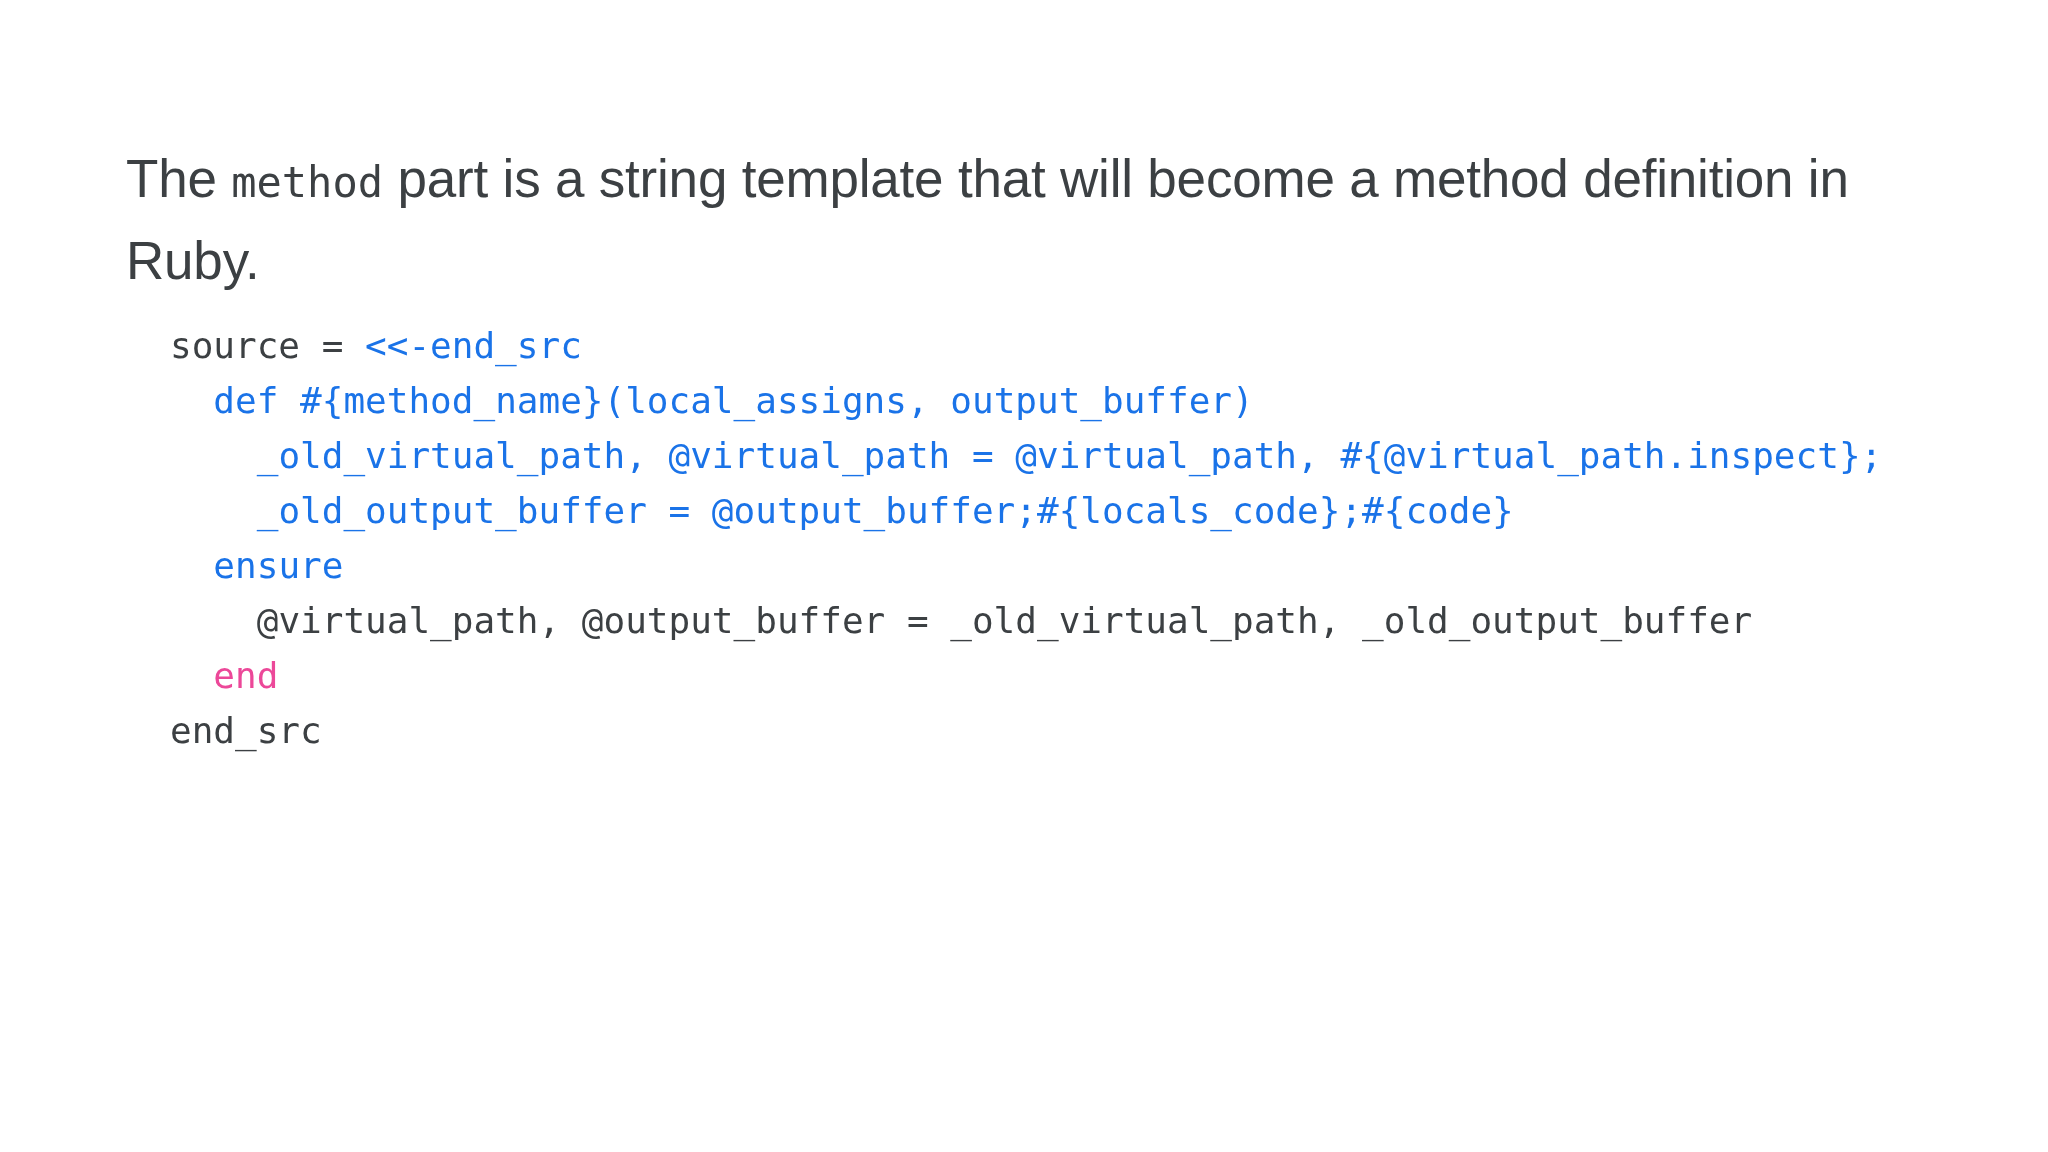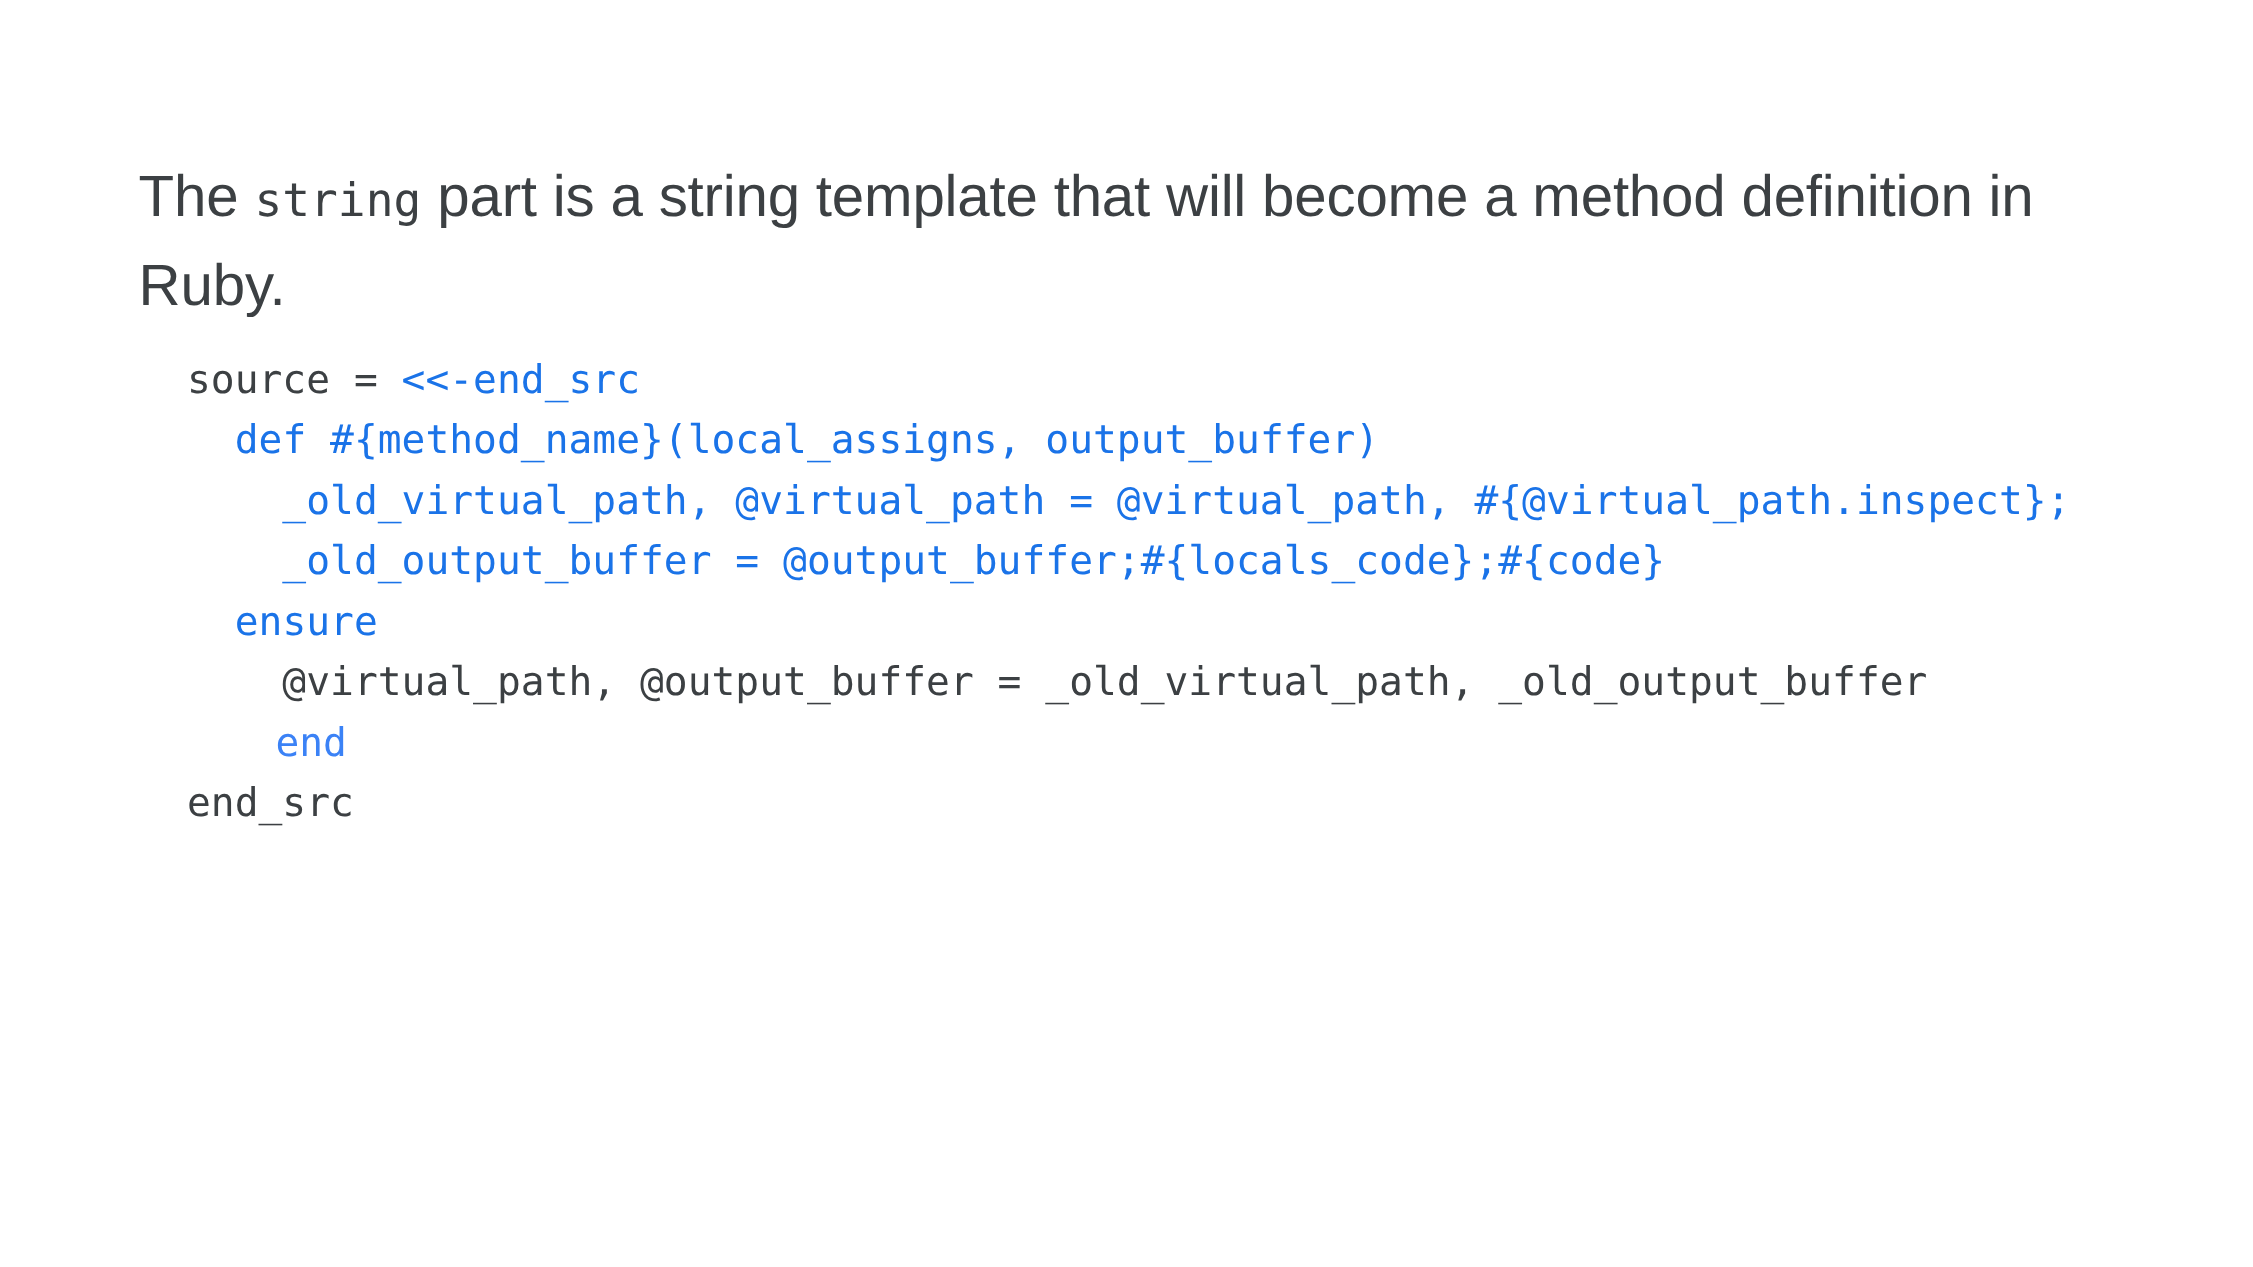--- a/index.html
+++ b/index.html
@@ -46,24 +46,24 @@
     line-height: 55px;
     white-space: pre;
     color: #3c4043;
   }
   .code-line {
     white-space: pre;
     height: 55px;
   }
   .tok-plain  { color: #3c4043; }
   .tok-blue   { color: #1a73e8; }
-  .tok-green  { color: #3b82f6; margin-left: 37px; }
+  .tok-green  { color: #ec4899; }
 </style>
 </head>
 <body>
 
 <div class="slide">
 
-  <h1 class="heading" id="heading-host"><span>The </span><span class="mono-inline">string</span><span> part is a string template that will become a method definition in Ruby.</span></h1>
+  <h1 class="heading" id="heading-host"><span>The </span><span class="mono-inline">method</span><span> part is a string template that will become a method definition in Ruby.</span></h1>
 
   <div class="code-block" id="code-host"><div class="code-line"><span class="tok-plain">source = </span><span class="tok-blue">&lt;&lt;-end_src</span></div><div class="code-line"><span>  </span><span class="tok-blue">def </span><span class="tok-blue">#{method_name}(local_assigns, output_buffer)</span></div><div class="code-line"><span>    </span><span class="tok-blue">_old_virtual_path, @virtual_path = @virtual_path, #{@virtual_path.inspect};</span></div><div class="code-line"><span>    </span><span class="tok-blue">_old_output_buffer = @output_buffer;#{locals_code};#{code}</span></div><div class="code-line"><span>  </span><span class="tok-blue">ensure</span></div><div class="code-line"><span>    </span><span class="tok-plain">@virtual_path, @output_buffer = _old_virtual_path, _old_output_buffer</span></div><div class="code-line"><span>  </span><span class="tok-green">end</span></div><div class="code-line"><span class="tok-plain">end_src</span></div></div>
 
 </div>
 
 </body></html>

